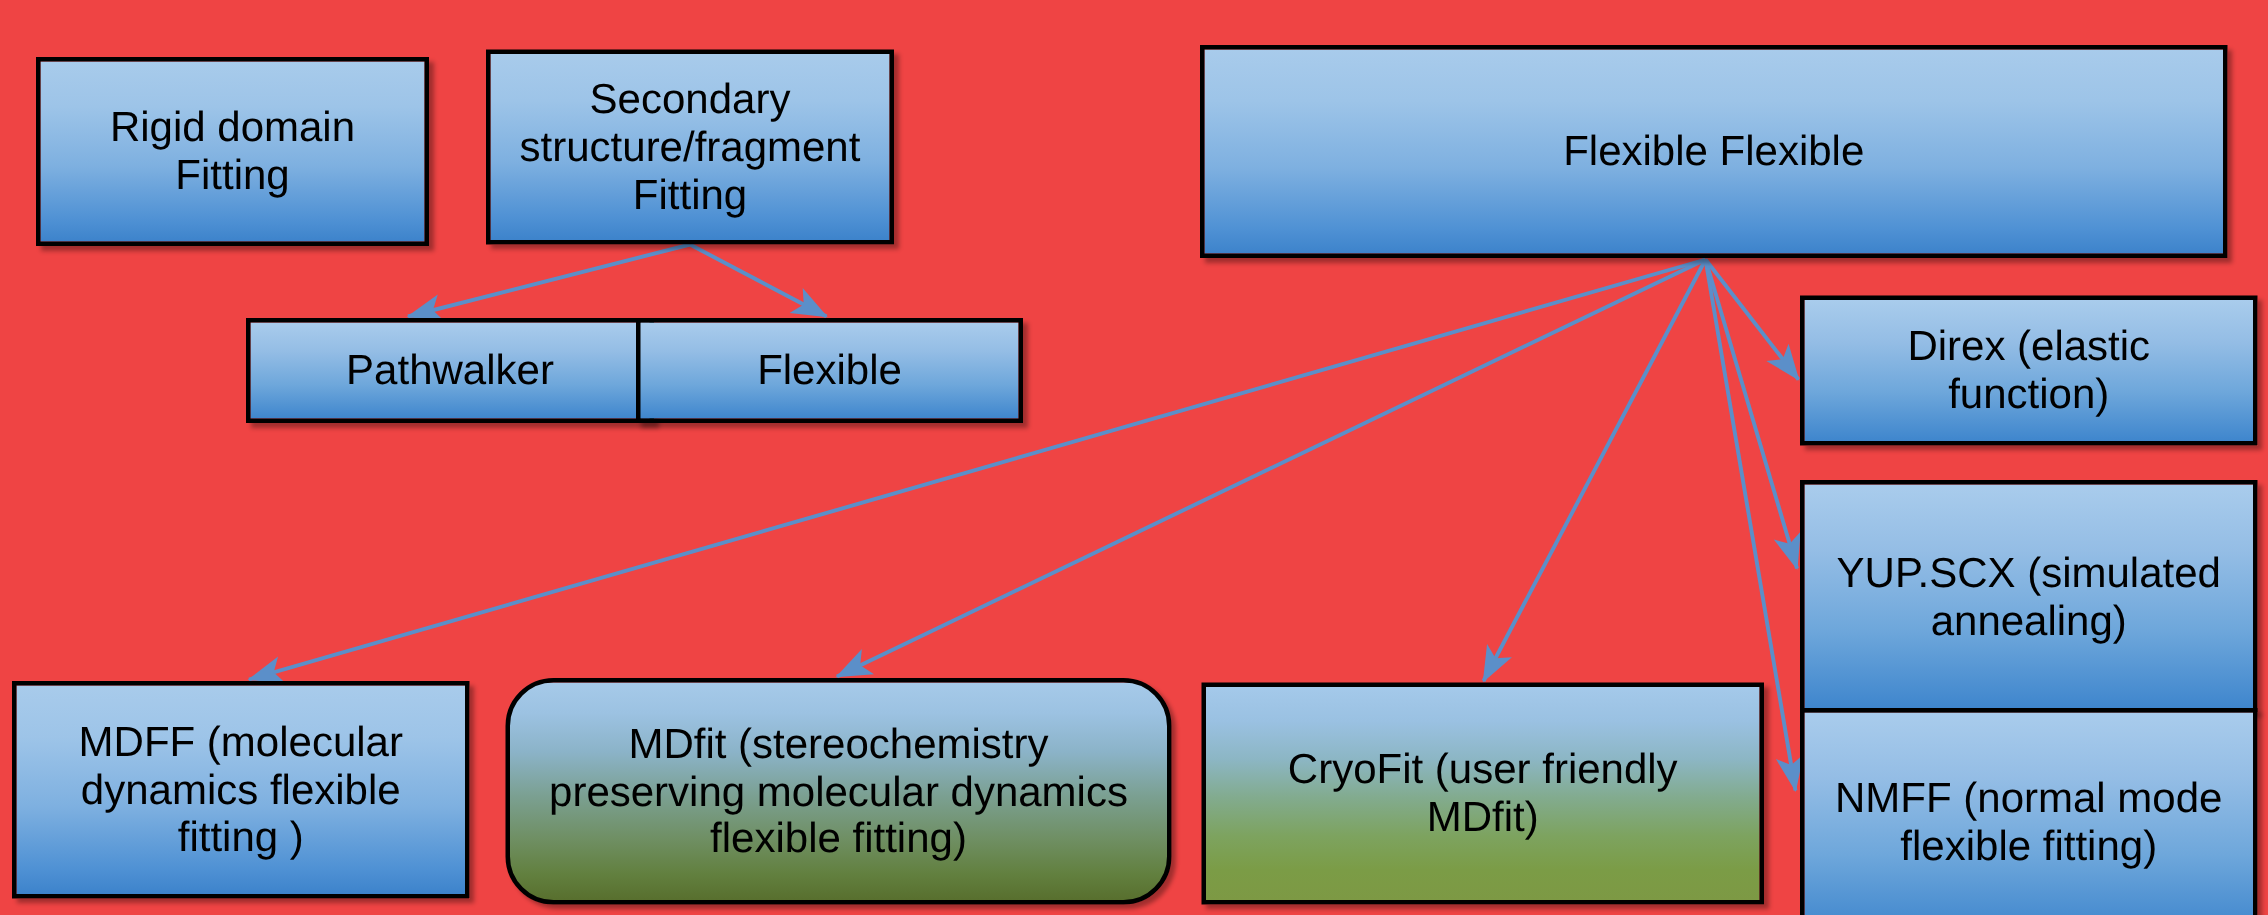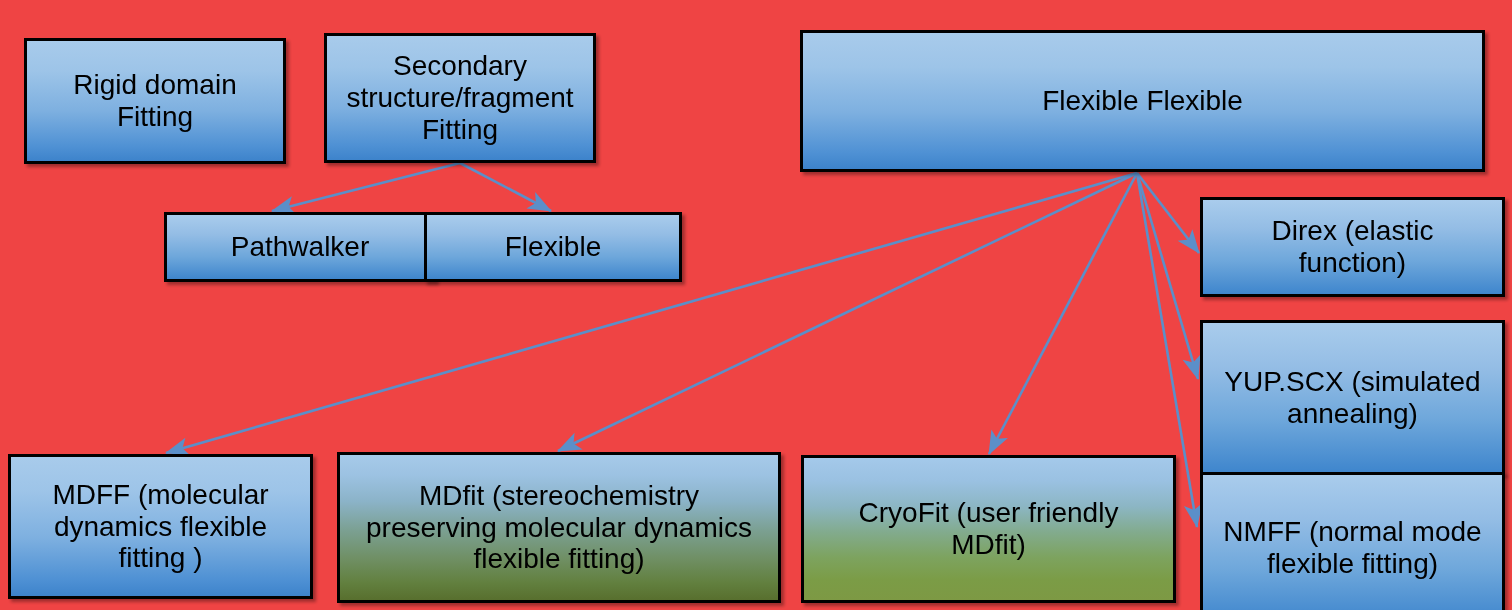--- a/index.html
+++ b/index.html
@@ -64,20 +64,21 @@
   
   .g-olive {
     background: linear-gradient(to bottom,
       #a6cae9 0%,
       #9cc2e2 14%,
       #8bb3c8 32%,
       #7ba092 52%,
       #6f8f63 72%,
       #62803f 88%,
       #586f2e 100%);
+    border-radius: 32px;
   }
   
   .g-green {
     background: linear-gradient(to bottom,
       #a4c9ea 0%,
       #9ac1e2 16%,
       #8cb6c4 34%,
       #82ab8e 52%,
       #7da35f 70%,
       #7b9c46 86%,

